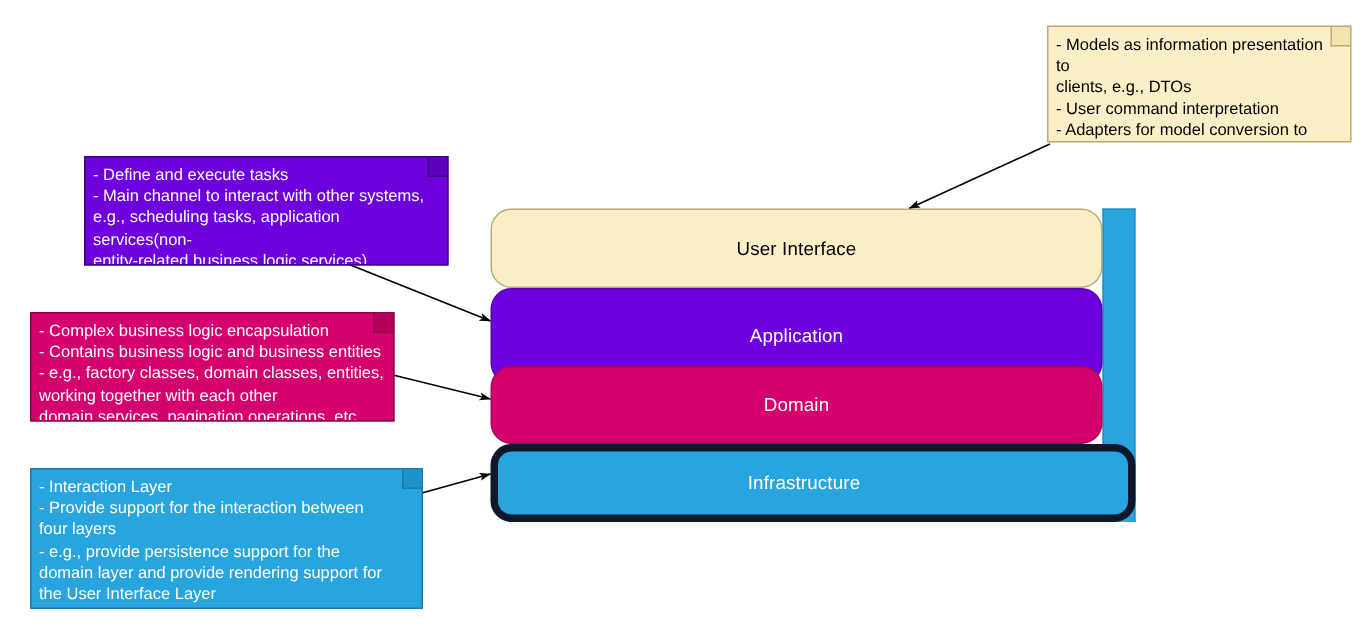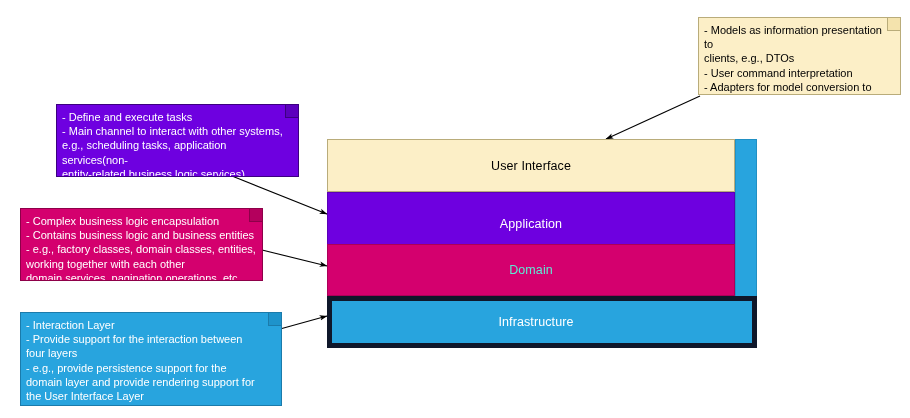--- a/index.html
+++ b/index.html
@@ -16,32 +16,33 @@
   .stack{position:absolute;}
   .layer{
     position:absolute;
     box-sizing:border-box;
     display:flex;
     align-items:center;
     justify-content:center;
     font-size:12.5px;
     letter-spacing:.1px;
     white-space:nowrap;
+    border-radius:14px;
   }
   .layer-ui{
     left:327px;top:139px;width:408px;height:53px;
     background:#fcefc7;border:1px solid #b9ac7a;color:#000000;
   }
   .layer-app{
     left:327px;top:192px;width:408px;height:64px;
     background:#6e00e0;border:1px solid #5a00b8;color:#ffffff;
   }
   .layer-domain{
     left:327px;top:244px;width:408px;height:52px;
-    background:#d4006e;border:1px solid #ab0059;color:#5eead4;
+    background:#d4006e;border:1px solid #ab0059;color:#ffffff;
   }
   .layer-infra{
     left:327px;top:296px;width:430px;height:52px;
     background:#28a4de;border:5px solid #0f172a;color:#ffffff;
     justify-content:flex-start;
   }
   .layer-infra .lbl{width:408px;text-align:center;}
   
   .infra-back{
     position:absolute;left:735px;top:139px;width:22px;height:209px;

